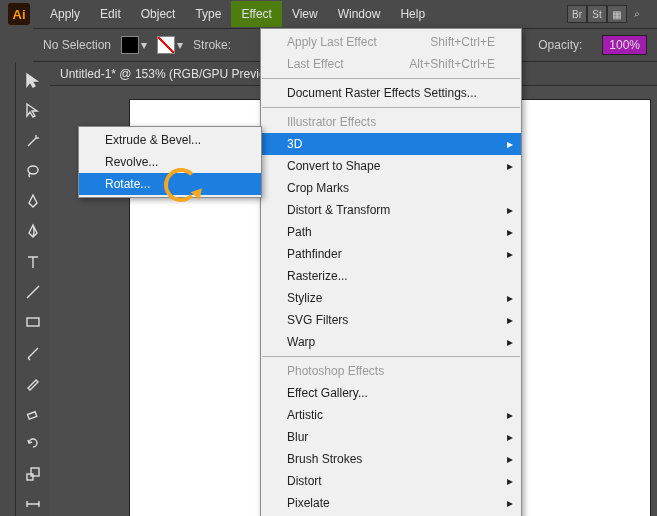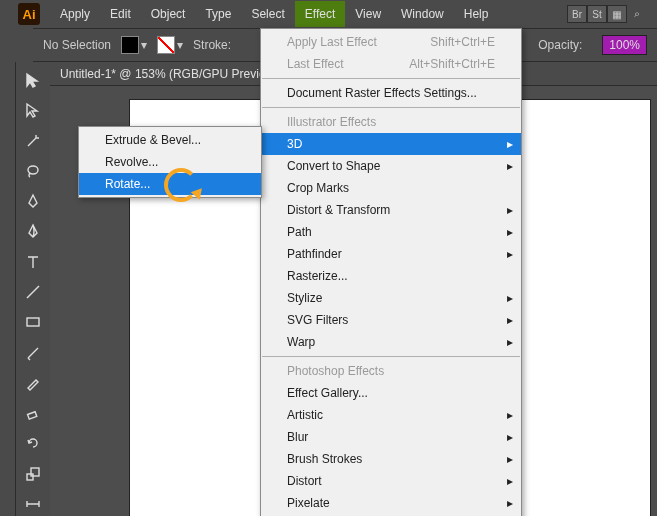--- a/index.html
+++ b/index.html
@@ -1,17 +1,17 @@
 <!DOCTYPE html>
 <html><head>
 <meta charset="utf-8">
 <style>
 * { margin: 0; padding: 0; box-sizing: border-box; font-family: "Segoe UI", Tahoma, sans-serif; font-size: 12px; }
 body { width: 657px; height: 516px; background: #4a4a4a; overflow: hidden; position: relative; }
-.menubar { height: 28px; background: #4a4a4a; display: flex; align-items: center; padding-left: 18px; color: #e0e0e0; }
+.menubar { height: 28px; background: #4a4a4a; display: flex; align-items: center; padding-left: 8px; color: #e0e0e0; }
 .ai-logo { width: 22px; height: 22px; background: #2a1504; color: #ff9a00; font-weight: bold; display: flex; align-items: center; justify-content: center; border-radius: 3px; margin-right: 10px; font-size: 13px; }
 .menubar-item { padding: 6px 10px; cursor: pointer; }
 .menubar-item.active { background: #4d7c0f; text-align: center; }
 .menubar-right { margin-left: auto; display: flex; padding-right: 10px; }
 .menubar-right-icon { width: 20px; height: 18px; background: #5a5a5a; border: 1px solid #2c2c2c; display: flex; align-items: center; justify-content: center; color: #ccc; font-size: 10px; }
 .optbar { height: 34px; background: #4a4a4a; border-top: 1px solid #2c2c2c; border-bottom: 1px solid #2c2c2c; display: flex; align-items: center; padding: 0 10px; color: #ccc; gap: 10px; margin-left: 33px; }
 .swatch { width: 18px; height: 18px; border: 1px solid #888; }
 .main { display: flex; height: calc(516px - 62px); }
 .tools-col { width: 16px; background: #4a4a4a; border-right: 1px solid #2c2c2c; }
 .tools { width: 34px; background: #4a4a4a; display: flex; flex-direction: column; align-items: center; padding-top: 6px; gap: 6px; }
@@ -38,21 +38,20 @@
 </style>
 </head>
 <body>
 
 <div class="menubar">
   <div class="ai-logo">Ai</div>
   <div class="menubar-item">Apply</div>
   <div class="menubar-item">Edit</div>
   <div class="menubar-item">Object</div>
   <div class="menubar-item">Type</div>
-  <div class="menubar-item">Select</div>
   <div class="menubar-item active">Effect</div>
   <div class="menubar-item">View</div>
   <div class="menubar-item">Window</div>
   <div class="menubar-item">Help</div>
   <div class="menubar-right">
     <div class="menubar-right-icon">Br</div>
     <div class="menubar-right-icon">St</div>
     <div class="menubar-right-icon">▦</div>
     <div class="menubar-right-icon" style="background:transparent;border:none">⌕</div>
   </div>

